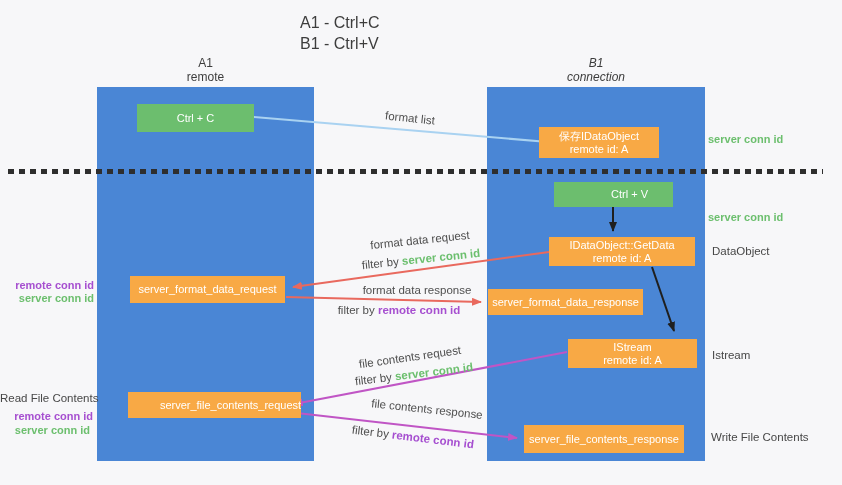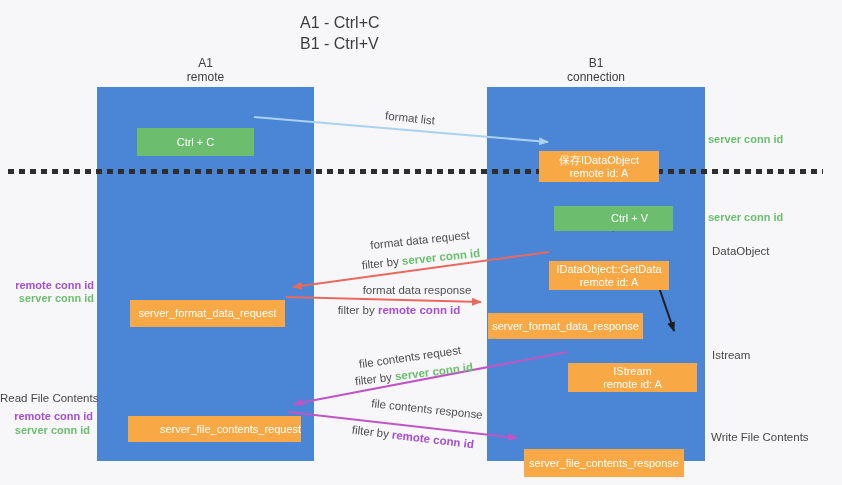--- a/index.html
+++ b/index.html
@@ -5,41 +5,41 @@
   * { margin:0; padding:0; box-sizing:border-box; }
   html,body { width:842px; height:485px; }
   body { font-family:"Liberation Sans","DejaVu Sans",sans-serif; background:#f7f7f9; position:relative; overflow:hidden; }
   .canvas { position:absolute; inset:0; }
 
   .title { position:absolute; left:300px; top:12px; width:240px; 
            font-size:16px; line-height:21px; color:#3d3d3d; }
 
   .lane-header { position:absolute; text-align:center; font-size:12px; line-height:14px; color:#3d3d3d; }
   #lh-left  { left:97px;  top:56px; width:217px; }
-  #lh-right { left:487px; top:56px; width:218px; }
+  #lh-right { left:487px; top:56px; width:218px;font-style:italic; }
 
   .lane { position:absolute; top:87px; height:374px; background:#4a86d5; z-index:1; }
   #lane-left  { left:97px;  width:217px; }
   #lane-right { left:487px; width:218px; }
 
   .divider { position:absolute; left:8px; top:169px; width:815px; height:5px; z-index:2;
              background:repeating-linear-gradient(90deg,#2e2e2e 0 6px,transparent 6px 11px); }
 
   svg.arrows { position:absolute; left:0; top:0; z-index:3; pointer-events:none; }
 
   .node { position:absolute; z-index:4; display:flex; flex-direction:column; align-items:center;
           justify-content:center; color:#fff; font-size:11px; line-height:13px; text-align:center;
-          white-space:nowrap;margin-top:24px; }
+          white-space:nowrap; }
   .node span { display:block; }
   .green  { background:#6cbe6e; }
   .orange { background:#f8a945; }
   #node-ctrl-c    { left:137px; top:104px; width:117px; height:28px; }
   #node-save      { left:539px; top:127px; width:120px; height:31px; }
   #node-ctrl-v    { left:554px; top:182px; width:119px; height:25px;padding-left:32px; }
-  #node-getdata   { left:549px; top:237px; width:120px; height:29px; }
+  #node-getdata   { left:549px; top:237px; width:146px; height:29px; }
   #node-fmt-req   { left:130px; top:276px; width:155px; height:27px; }
   #node-fmt-resp  { left:488px; top:289px; width:155px; height:26px; }
   #node-istream   { left:568px; top:339px; width:129px; height:29px; }
   #node-file-req  { left:128px; top:392px; width:173px; height:26px;padding-left:32px; }
   #node-file-resp { left:524px; top:425px; width:160px; height:28px; }
 
   .anno { position:absolute; z-index:4; font-size:11px; white-space:nowrap; }
   .anno.gray   { color:#474747; font-size:11.5px; font-weight:normal; }
   .anno.greent { color:#6cbf6e; font-weight:bold; }
   .anno.purplet{ color:#a64fd0; font-weight:bold; }

